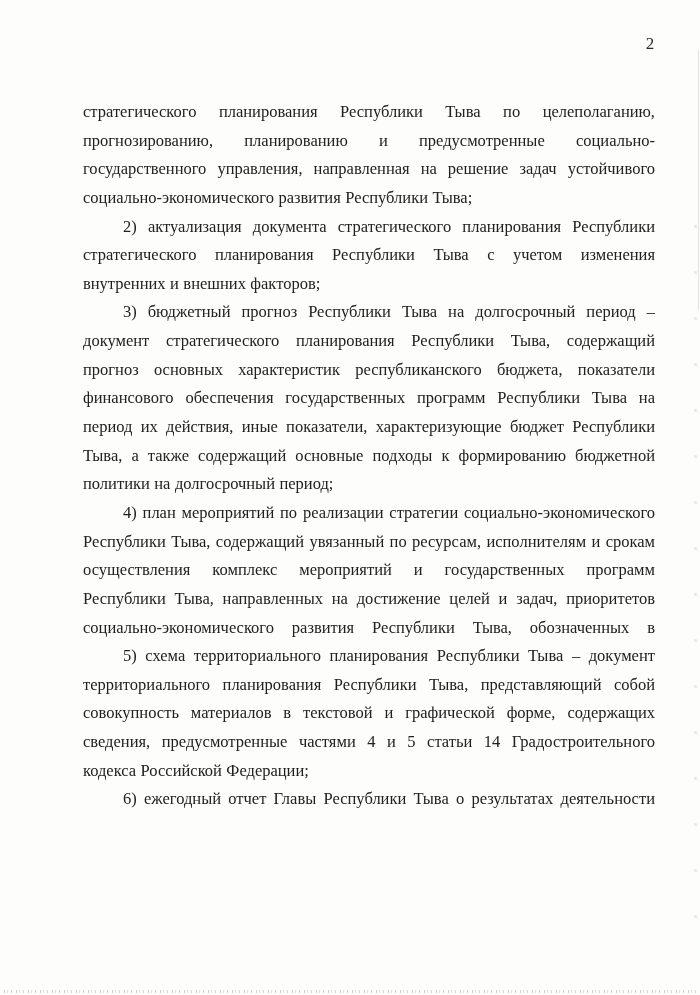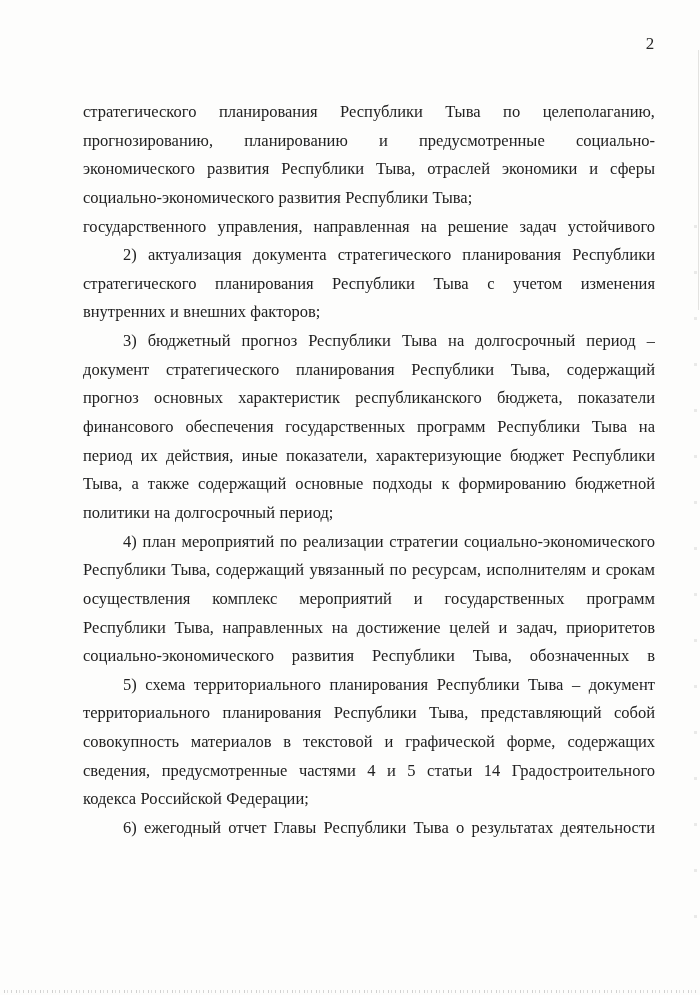--- a/index.html
+++ b/index.html
@@ -98,23 +98,22 @@
 </head>
 <body>
 
 <div class="page">
   <div class="page-number">2</div>
 
   <div class="textblock" id="textblock">
       <div class="para">
         <div class="line">стратегического планирования Республики Тыва по целеполаганию,</div>
         <div class="line">прогнозированию, планированию и предусмотренные социально-</div>
-        <div class="line">экономического развития Республики Тыва, отраслей экономики и сферы</div>
+        <div class="line">государственного управления, направленная на решение задач устойчивого</div>
         <div class="line last">социально-экономического развития Республики Тыва;</div>
-        <div class="line">государственного управления, направленная на решение задач устойчивого</div>
       </div>
       <div class="para">
         <div class="line indent">2) актуализация документа стратегического планирования Республики</div>
         <div class="line">стратегического планирования Республики Тыва с учетом изменения</div>
         <div class="line last">внутренних и внешних факторов;</div>
       </div>
       <div class="para">
         <div class="line indent">3) бюджетный прогноз Республики Тыва на долгосрочный период –</div>
         <div class="line">документ стратегического планирования Республики Тыва, содержащий</div>
         <div class="line">прогноз основных характеристик республиканского бюджета, показатели</div>

